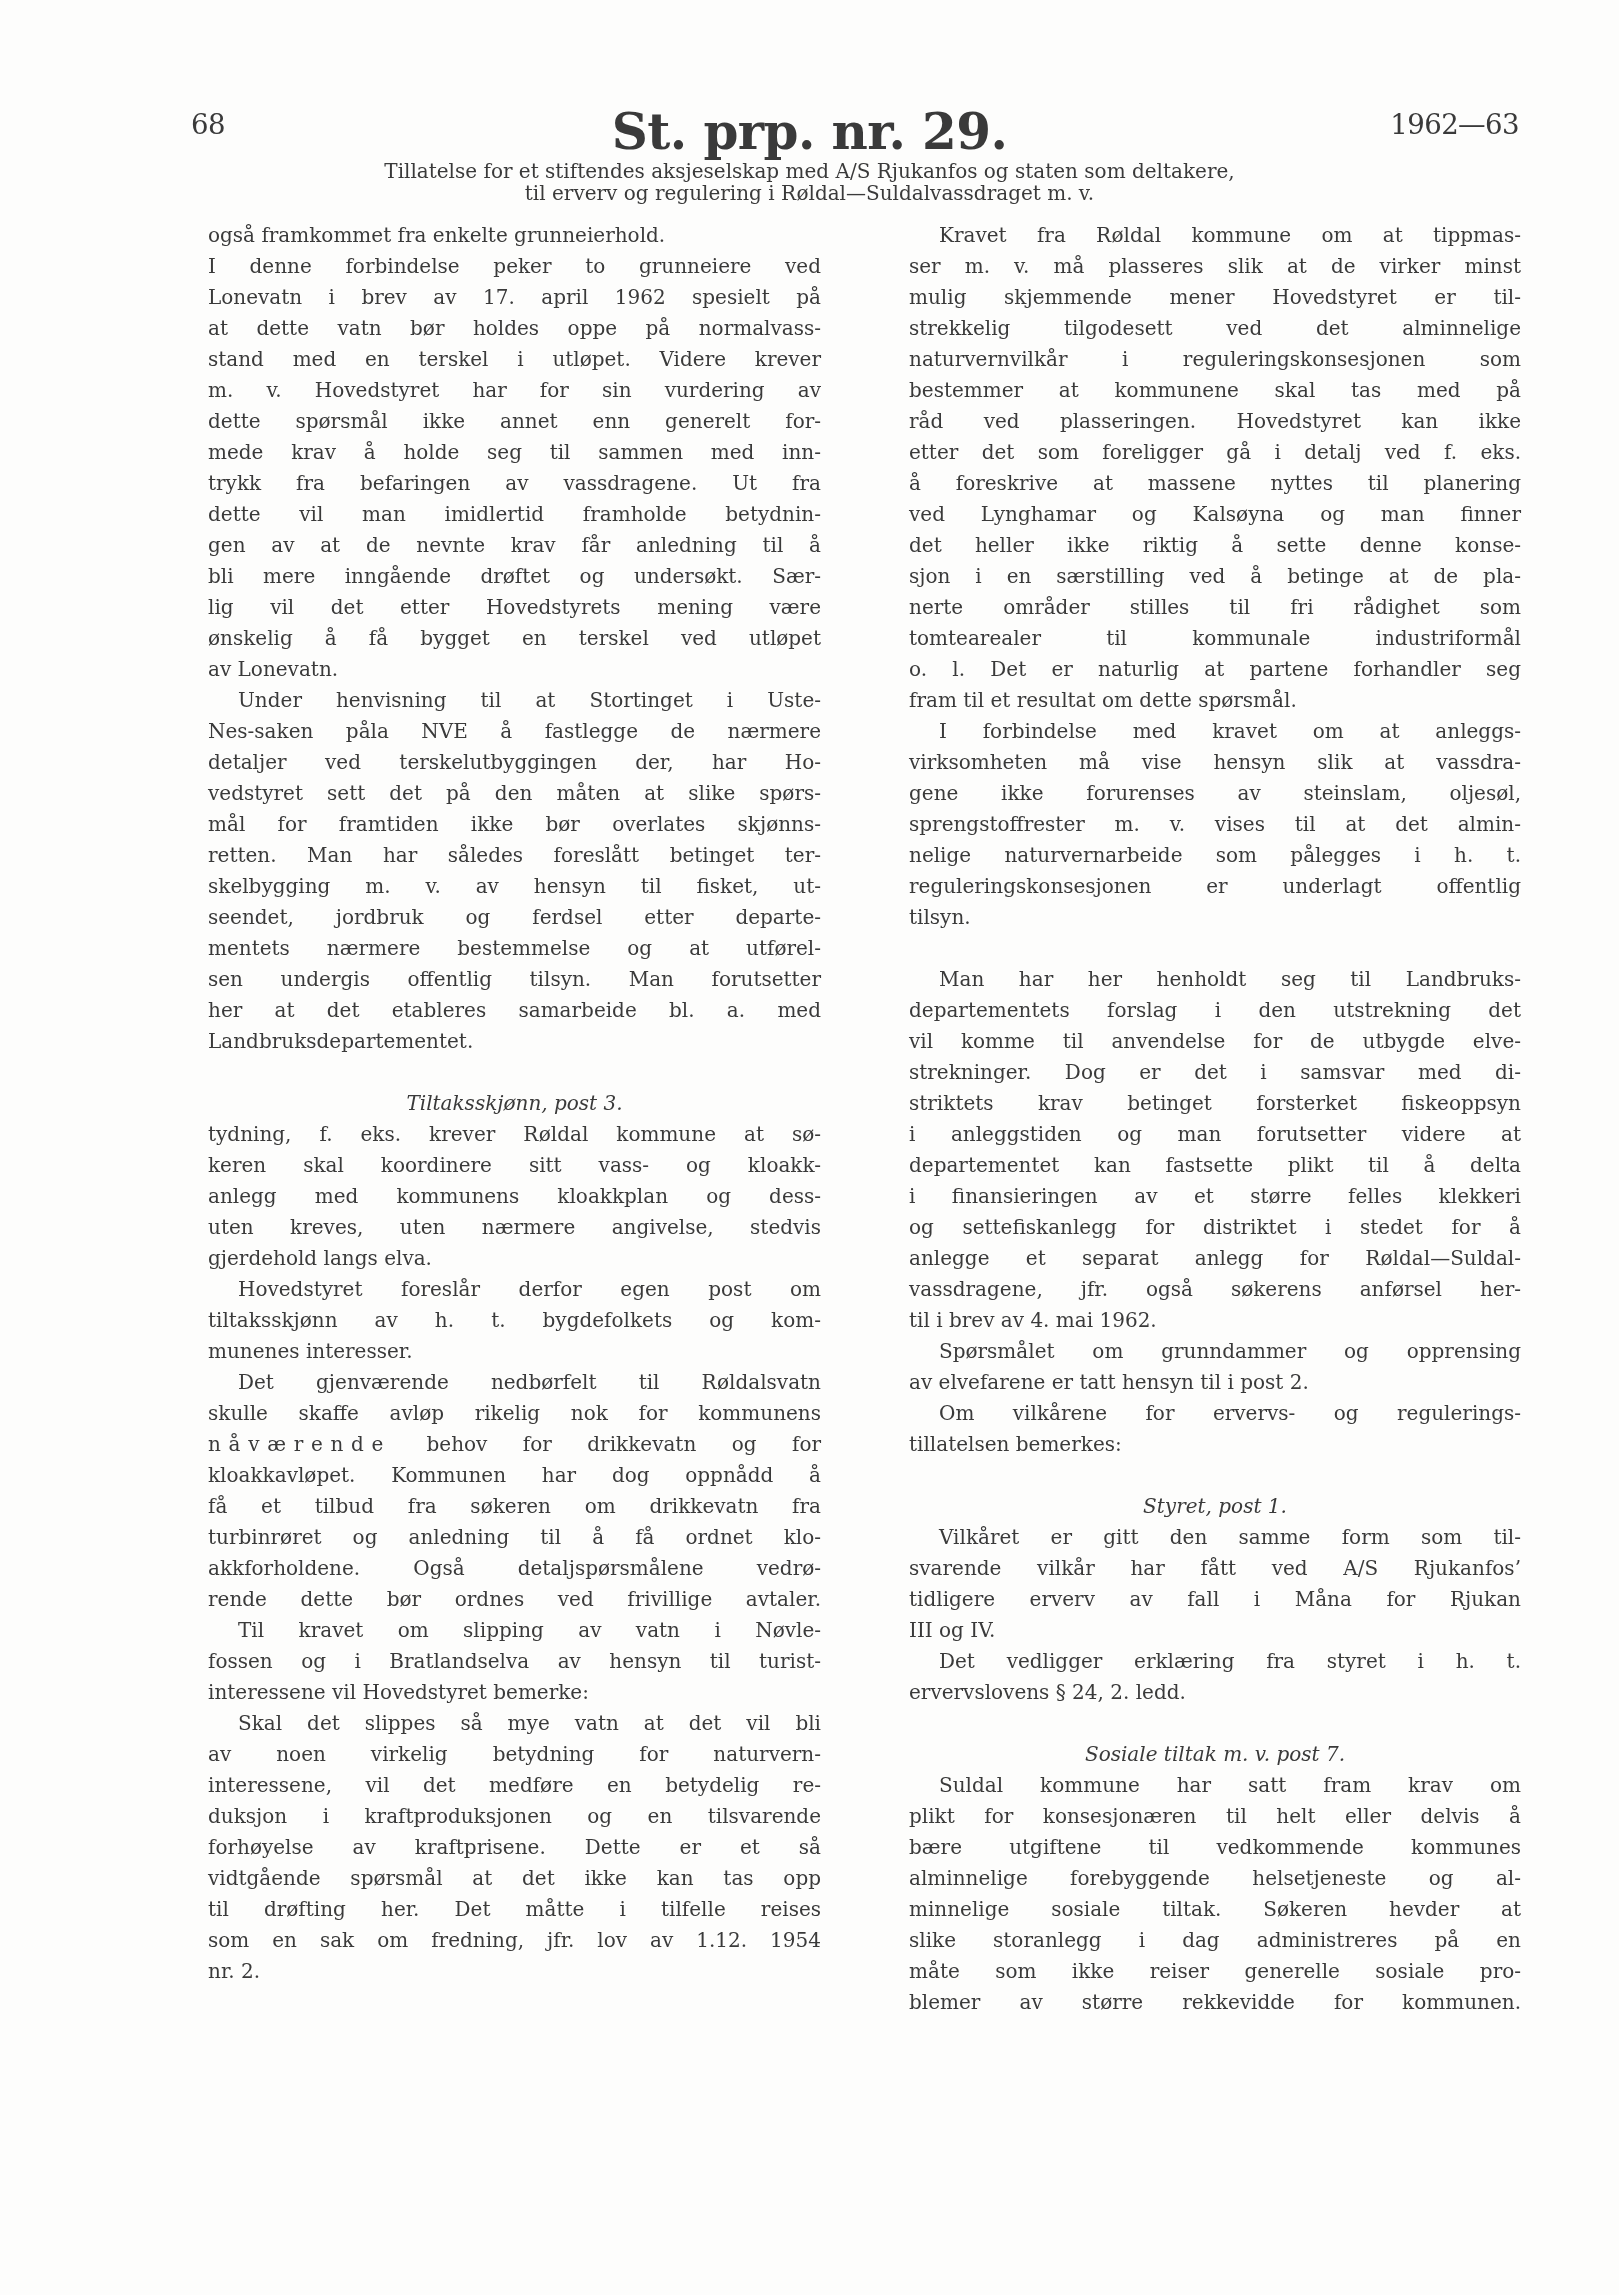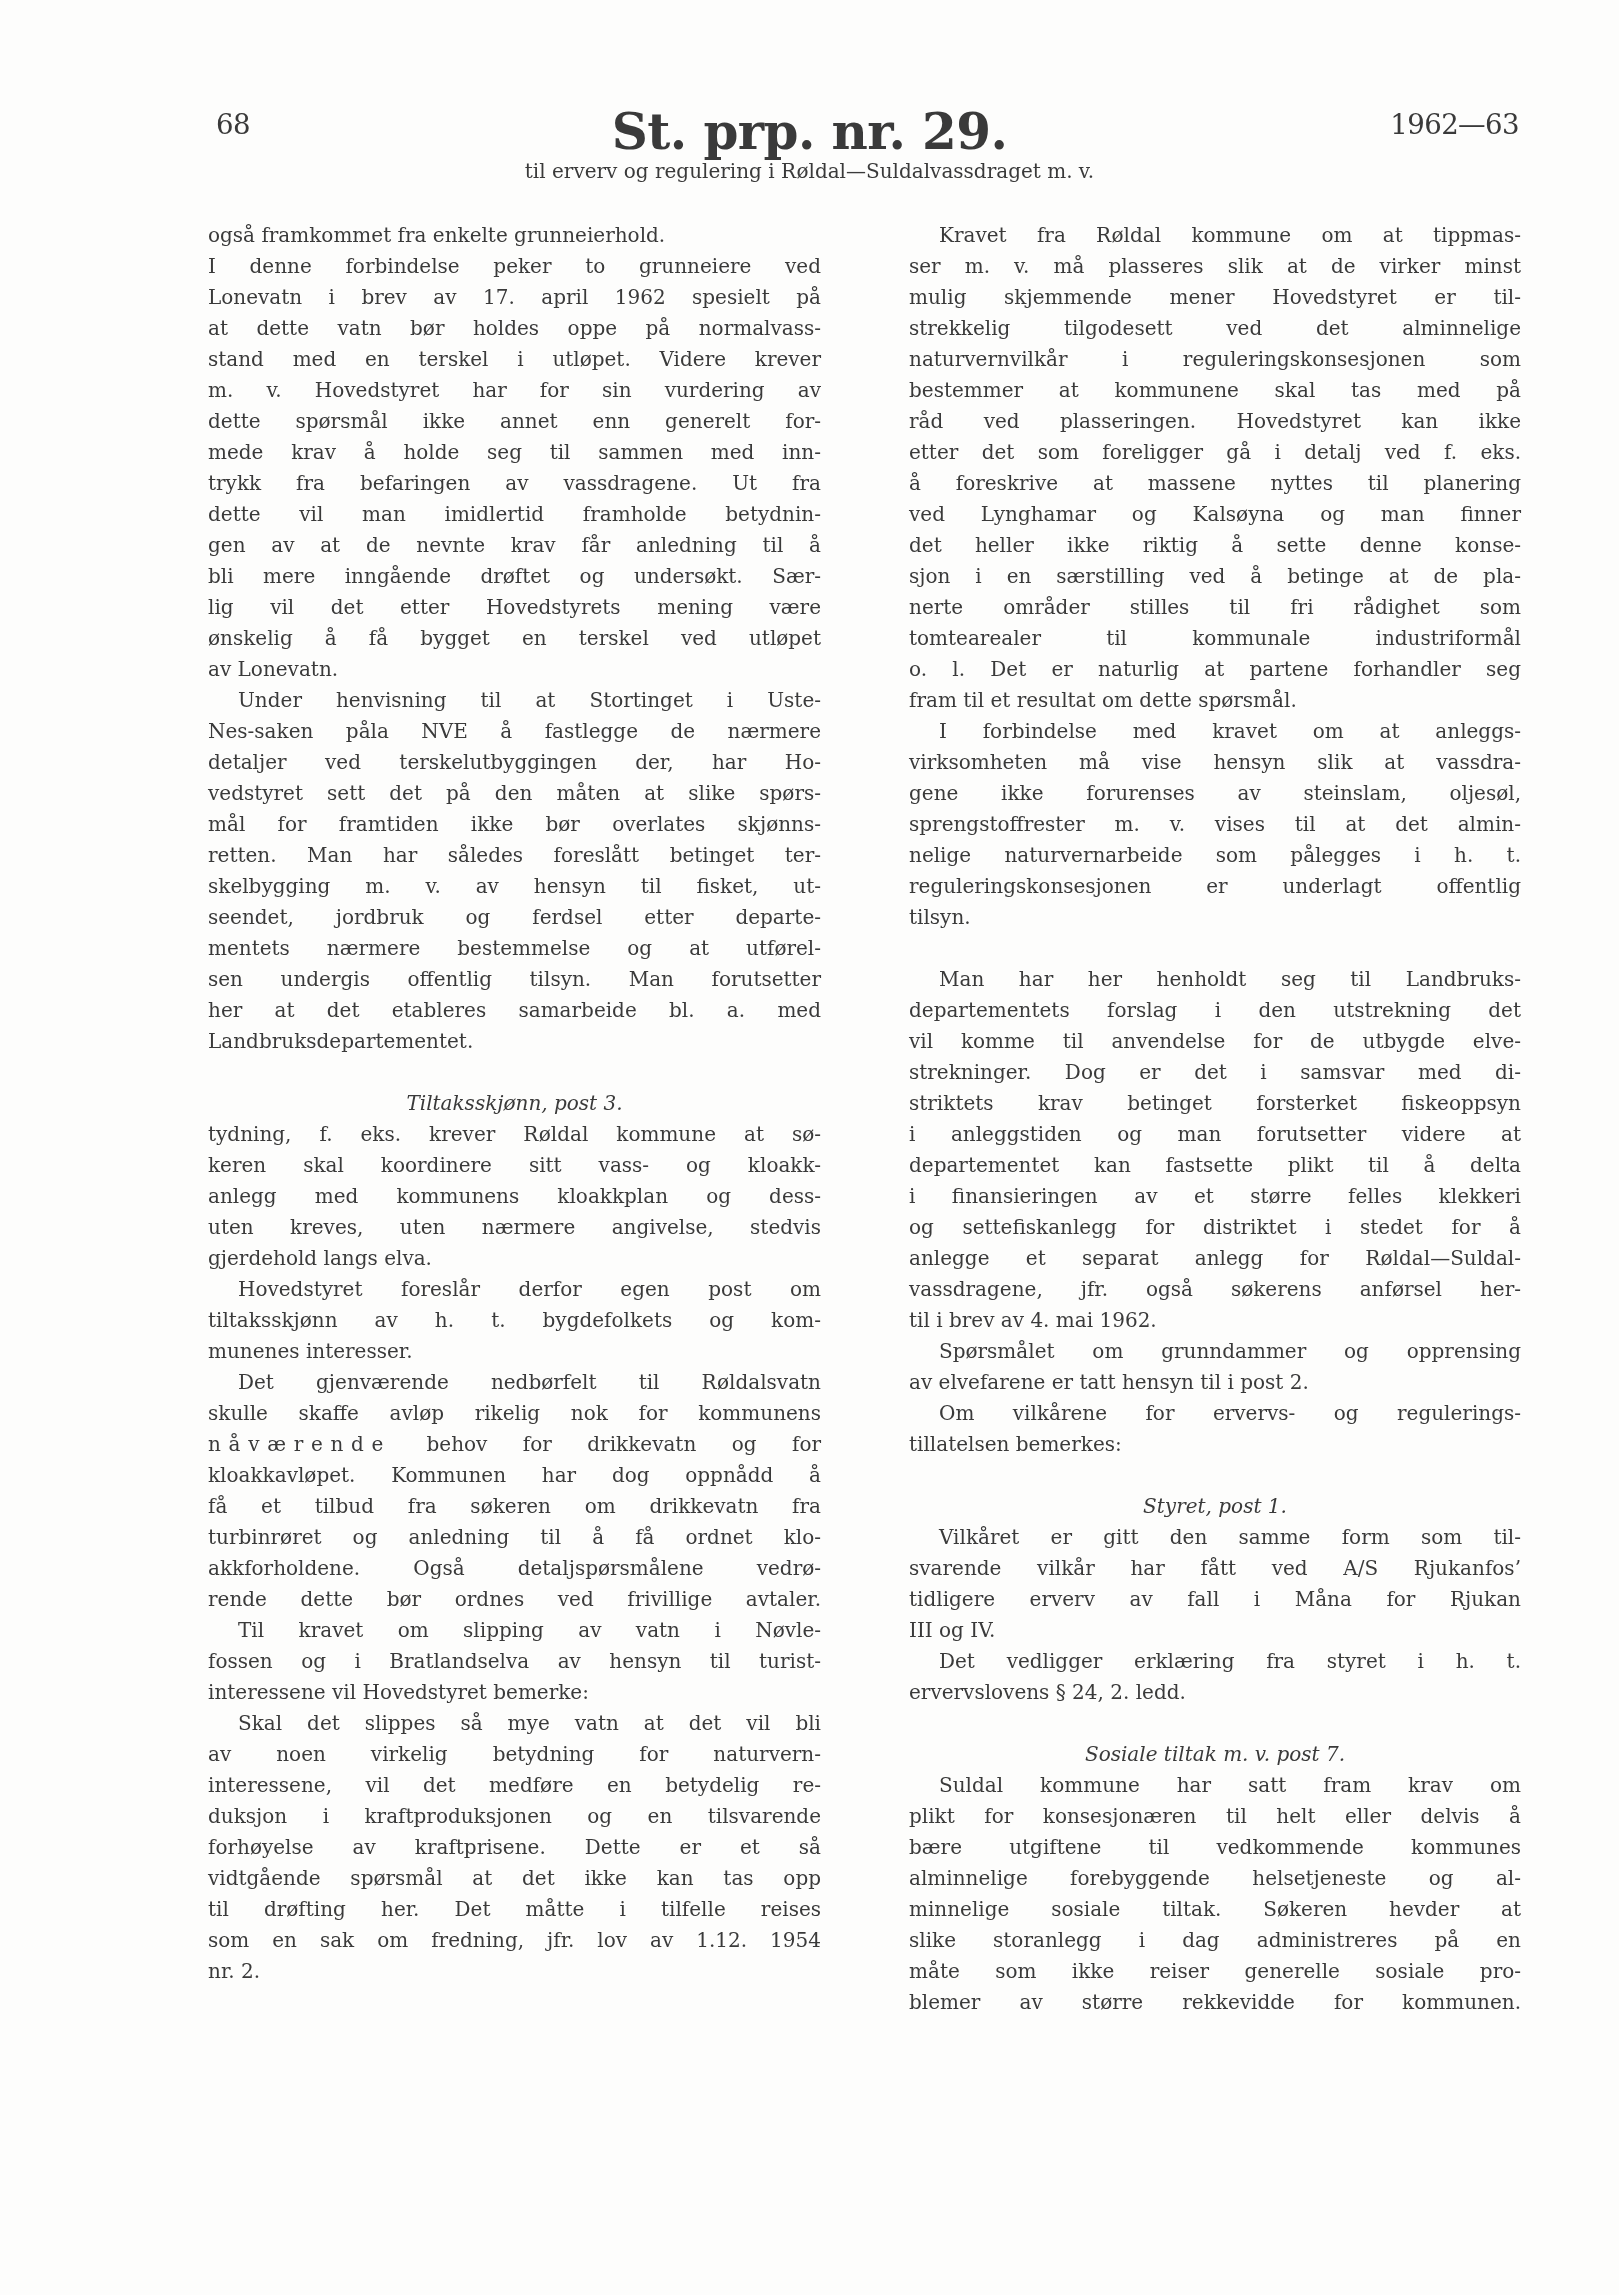--- a/index.html
+++ b/index.html
@@ -1,21 +1,21 @@
 <!DOCTYPE html>
 <html style="font-size:8.8px"><head>
 <meta charset="utf-8">
 <style>
   html, body { margin: 0; padding: 0; }
   body {
     width: 1619px; height: 2295px; background: #fdfdfc; position: relative; overflow: hidden;
     font-family: "DejaVu Serif", "Liberation Serif", serif; color: #3a3a3a;
   }
   .hdr-num { position: absolute; top: 108px; font-size: 27.6px; letter-spacing: -0.6px; }
-  .hdr-left { left: 216px; text-align: center; }
+  .hdr-left { left: 191px; text-align: center; }
   .hdr-right { right: 100px; }
   .hdr-title { position: absolute; top: 102px; left: 0; width: 100%; text-align: center; font-size: 50px; font-weight: bold; letter-spacing: -0.6px; }
   .subtitle { position: absolute; top: 160px; left: 0; width: 100%; text-align: center; font-size: 20px; line-height: 22px; }
   .col { position: absolute; top: 220px; font-size: 20px; line-height: 31px; }
   .col-left { left: 208px; width: 613px; }
   .col-right { left: 909px; width: 612px; }
   .ln { display: block; white-space: nowrap; text-align: justify; text-align-last: justify; height: 31px; overflow: visible; }
   .ln.last { text-align-last: left; }
   .ln.indent { padding-left: 30px; }
   .heading { display: block; text-align: center; font-style: italic; height: 31px; }
@@ -23,20 +23,21 @@
   .spaced { letter-spacing: 7.7px; }
 </style>
 </head>
 <body>
 
 <div class="hdr-num hdr-left">68</div>
 <div class="hdr-title">St. prp. nr. 29.</div>
 <div class="hdr-num hdr-right">1962—63</div>
 
 <div class="subtitle">
+  <div>Tillatelse for et stiftendes aksjeselskap med A/S Rjukanfos og staten som deltakere,</div>
   <div>til erverv og regulering i Røldal—Suldalvassdraget m. v.</div>
 </div>
 
 <div class="col col-left" id="col-left">
     <span class="ln last">også framkommet fra enkelte grunneierhold.</span>
     <span class="ln">I denne forbindelse peker to grunneiere ved</span>
     <span class="ln">Lonevatn i brev av 17. april 1962 spesielt på</span>
     <span class="ln">at dette vatn bør holdes oppe på normalvass-</span>
     <span class="ln">stand med en terskel i utløpet. Videre krever</span>
     <span class="ln">m. v. Hovedstyret har for sin vurdering av</span>

